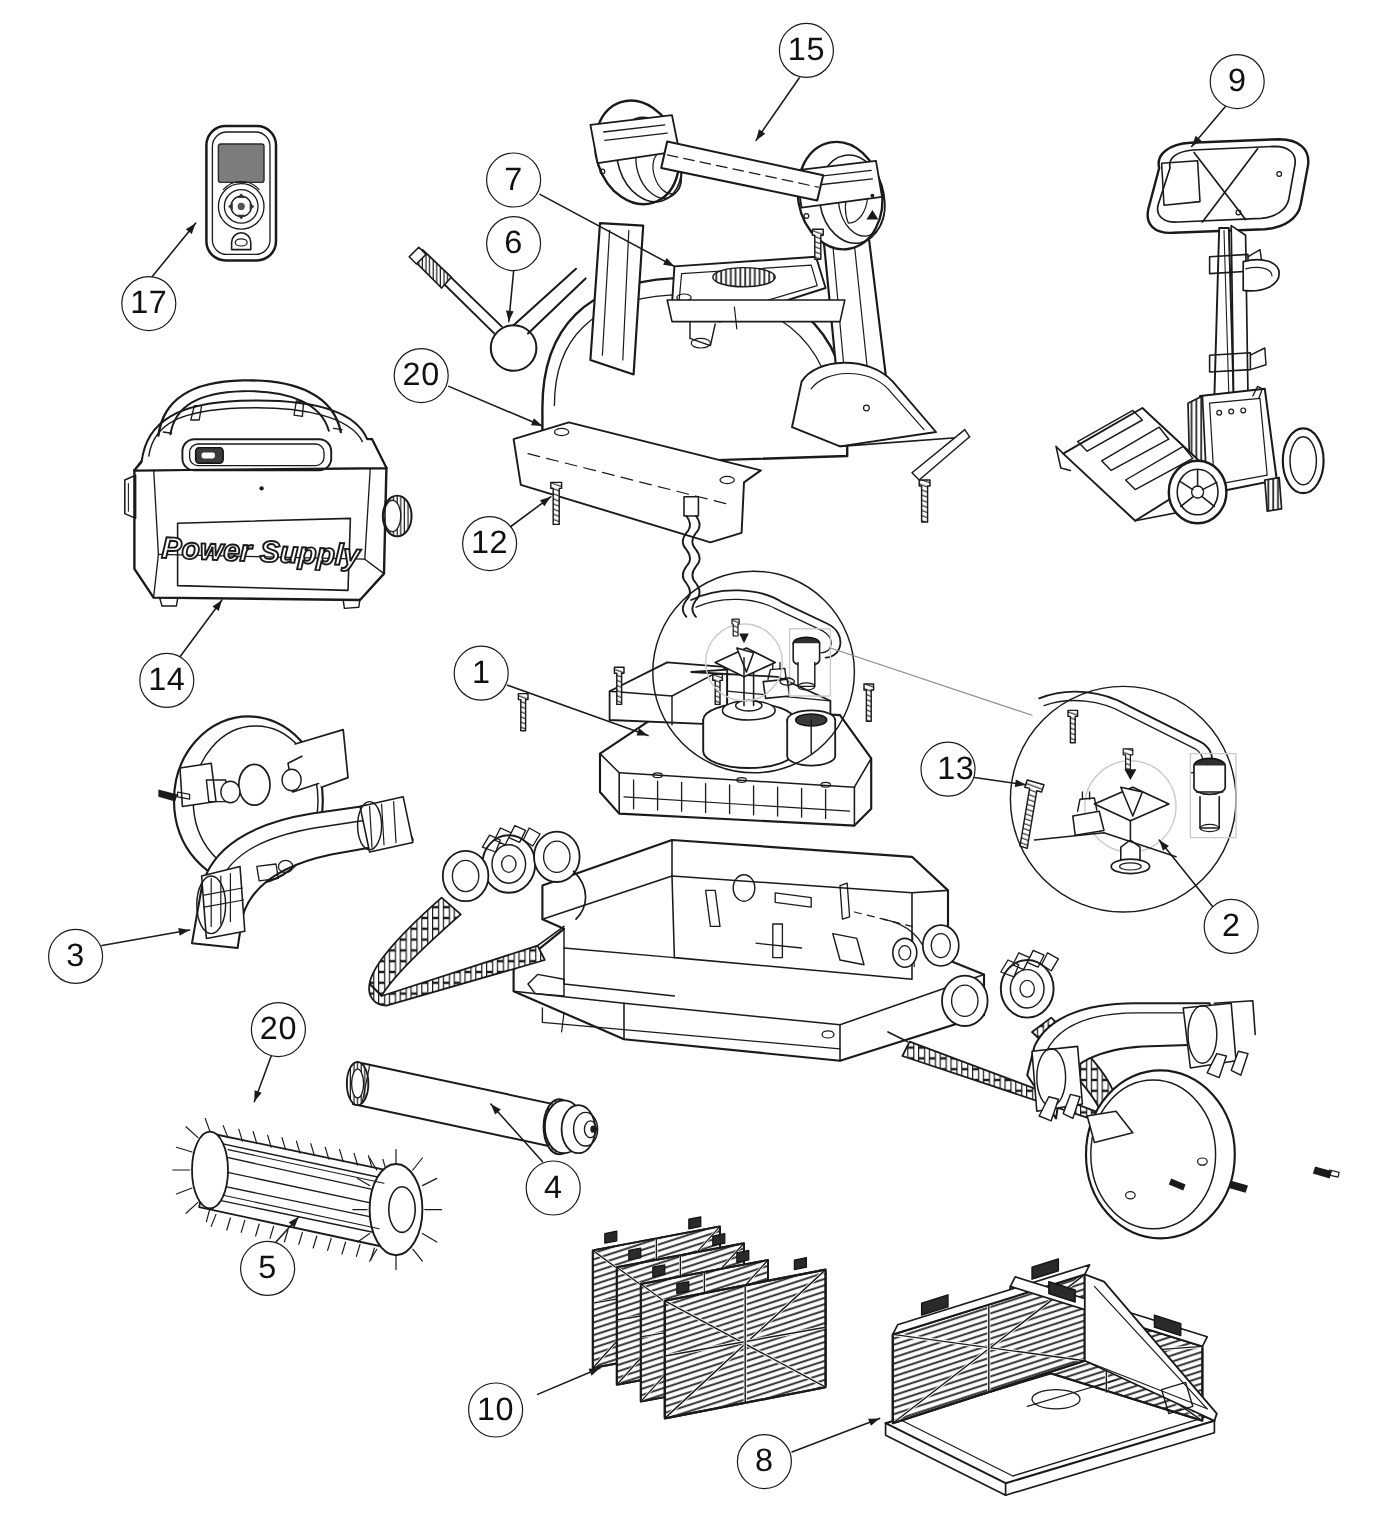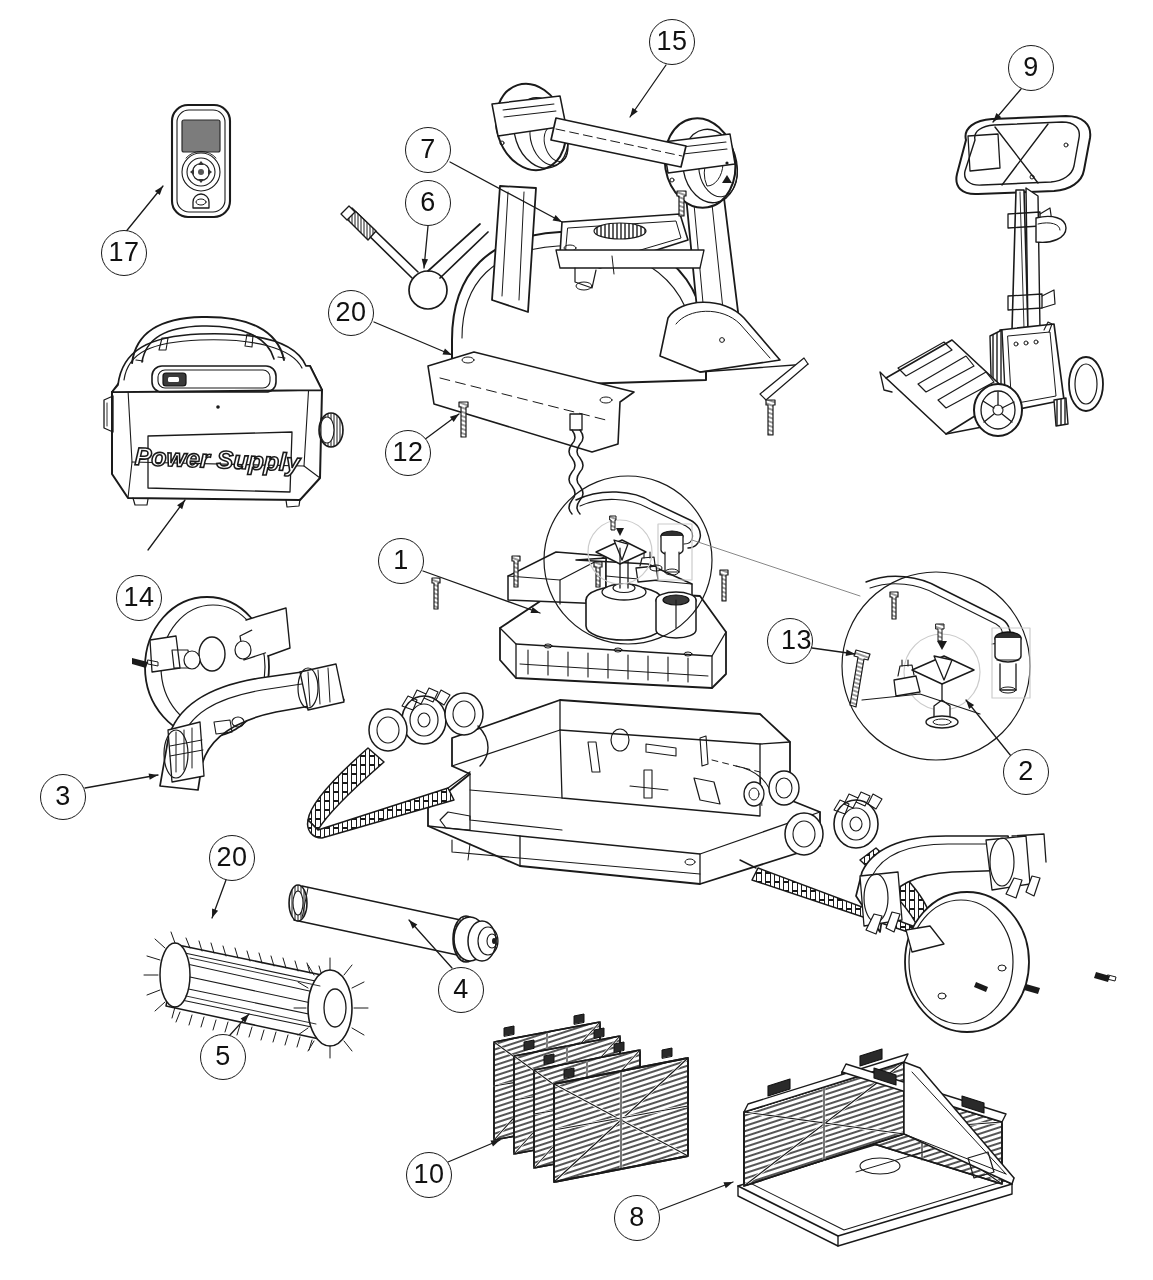--- a/index.html
+++ b/index.html
@@ -649,25 +649,25 @@
 <div class="callout-layer">
   <div class="callout" style="left:401px; top:561px;">1</div>
   <div class="callout" style="left:1026px; top:772px;">2</div>
   <div class="callout" style="left:63px; top:797px;">3</div>
   <div class="callout" style="left:461px; top:990px;">4</div>
   <div class="callout" style="left:223px; top:1057px;">5</div>
   <div class="callout" style="left:428px; top:203px;">6</div>
   <div class="callout" style="left:428px; top:150px;">7</div>
   <div class="callout" style="left:637px; top:1218px;">8</div>
   <div class="callout" style="left:1031px; top:68px;">9</div>
-  <div class="callout" style="left:429px; top:1175px;">10</div>
+  <div class="callout" style="left:413px; top:1175px;">10</div>
   <div class="callout" style="left:232px; top:858px;">20</div>
   <div class="callout" style="left:408px; top:453px;">12</div>
   <div class="callout" style="left:790px; top:641px;text-align:right;">13</div>
-  <div class="callout" style="left:139px; top:598px;">14</div>
+  <div class="callout" style="left:139px; top:567px;">14</div>
   <div class="callout" style="left:672px; top:42px;">15</div>
   <div class="callout" style="left:351px; top:313px;">20</div>
   <div class="callout" style="left:124px; top:253px;">17</div>
 </div>
 
 <svg class="callout-layer" viewBox="0 0 1153 1280" xmlns="http://www.w3.org/2000/svg" style="z-index:6;">
   <text x="217" y="468" transform="rotate(2.2 217 468)" font-family="Liberation Sans, sans-serif" font-size="25" font-weight="bold" font-style="italic" text-anchor="middle" fill="#ffffff" stroke="#1a1a1a" stroke-width="1.6">Power Supply</text>
 </svg>
 
 </div>

